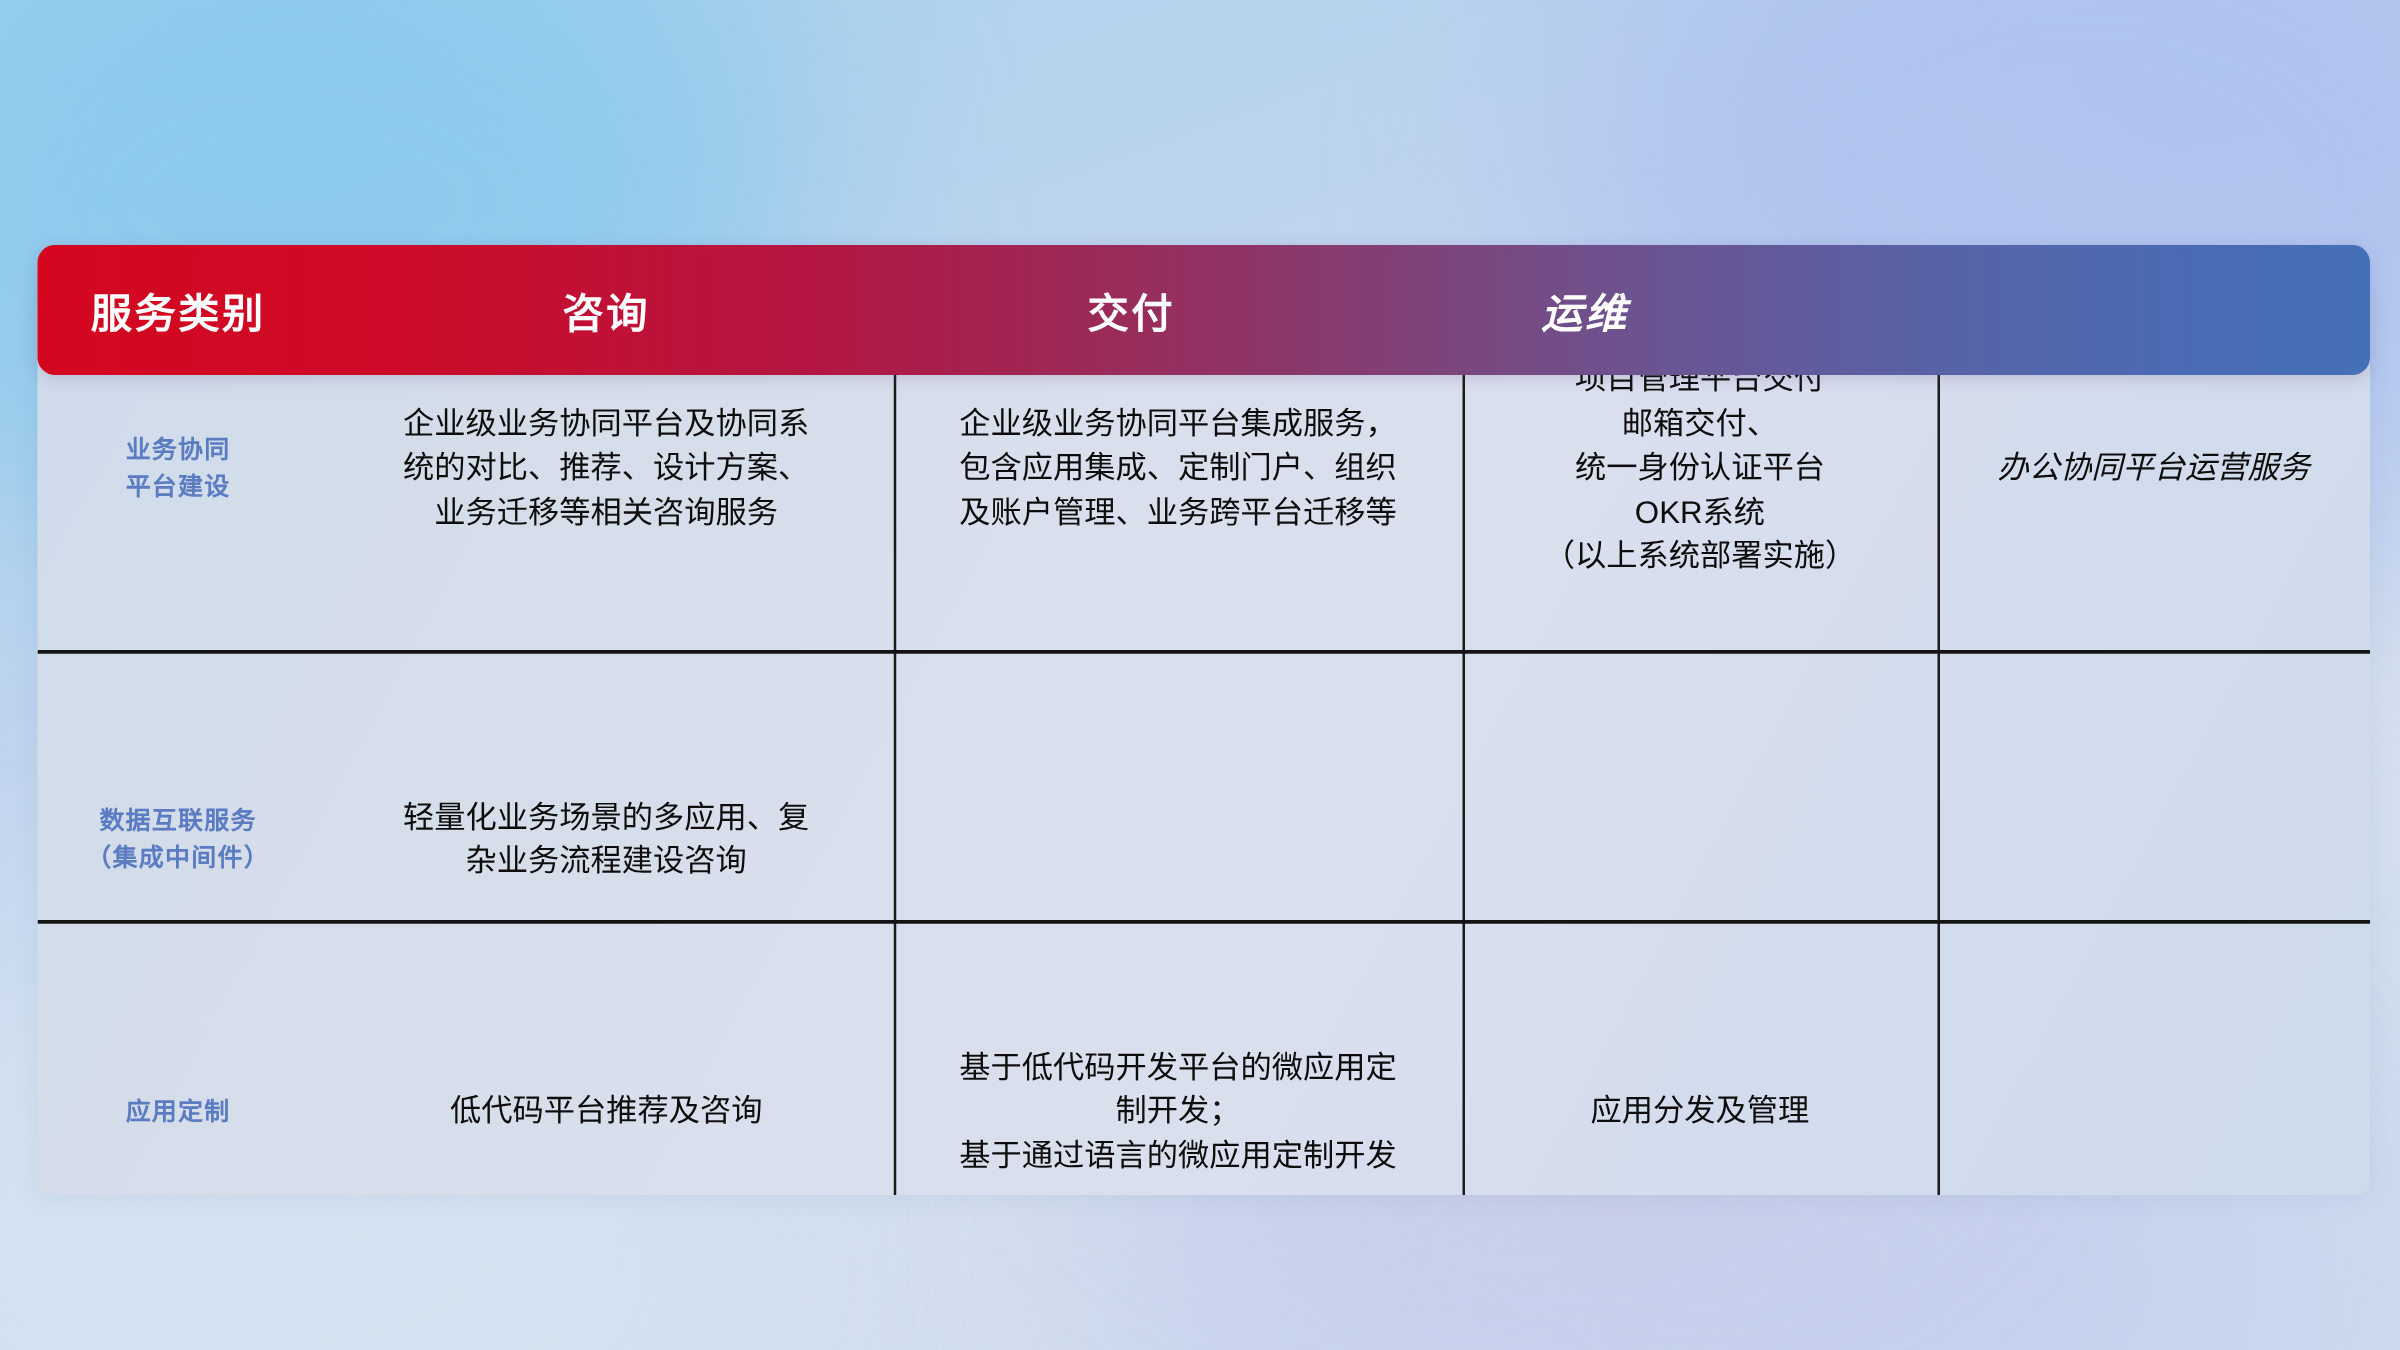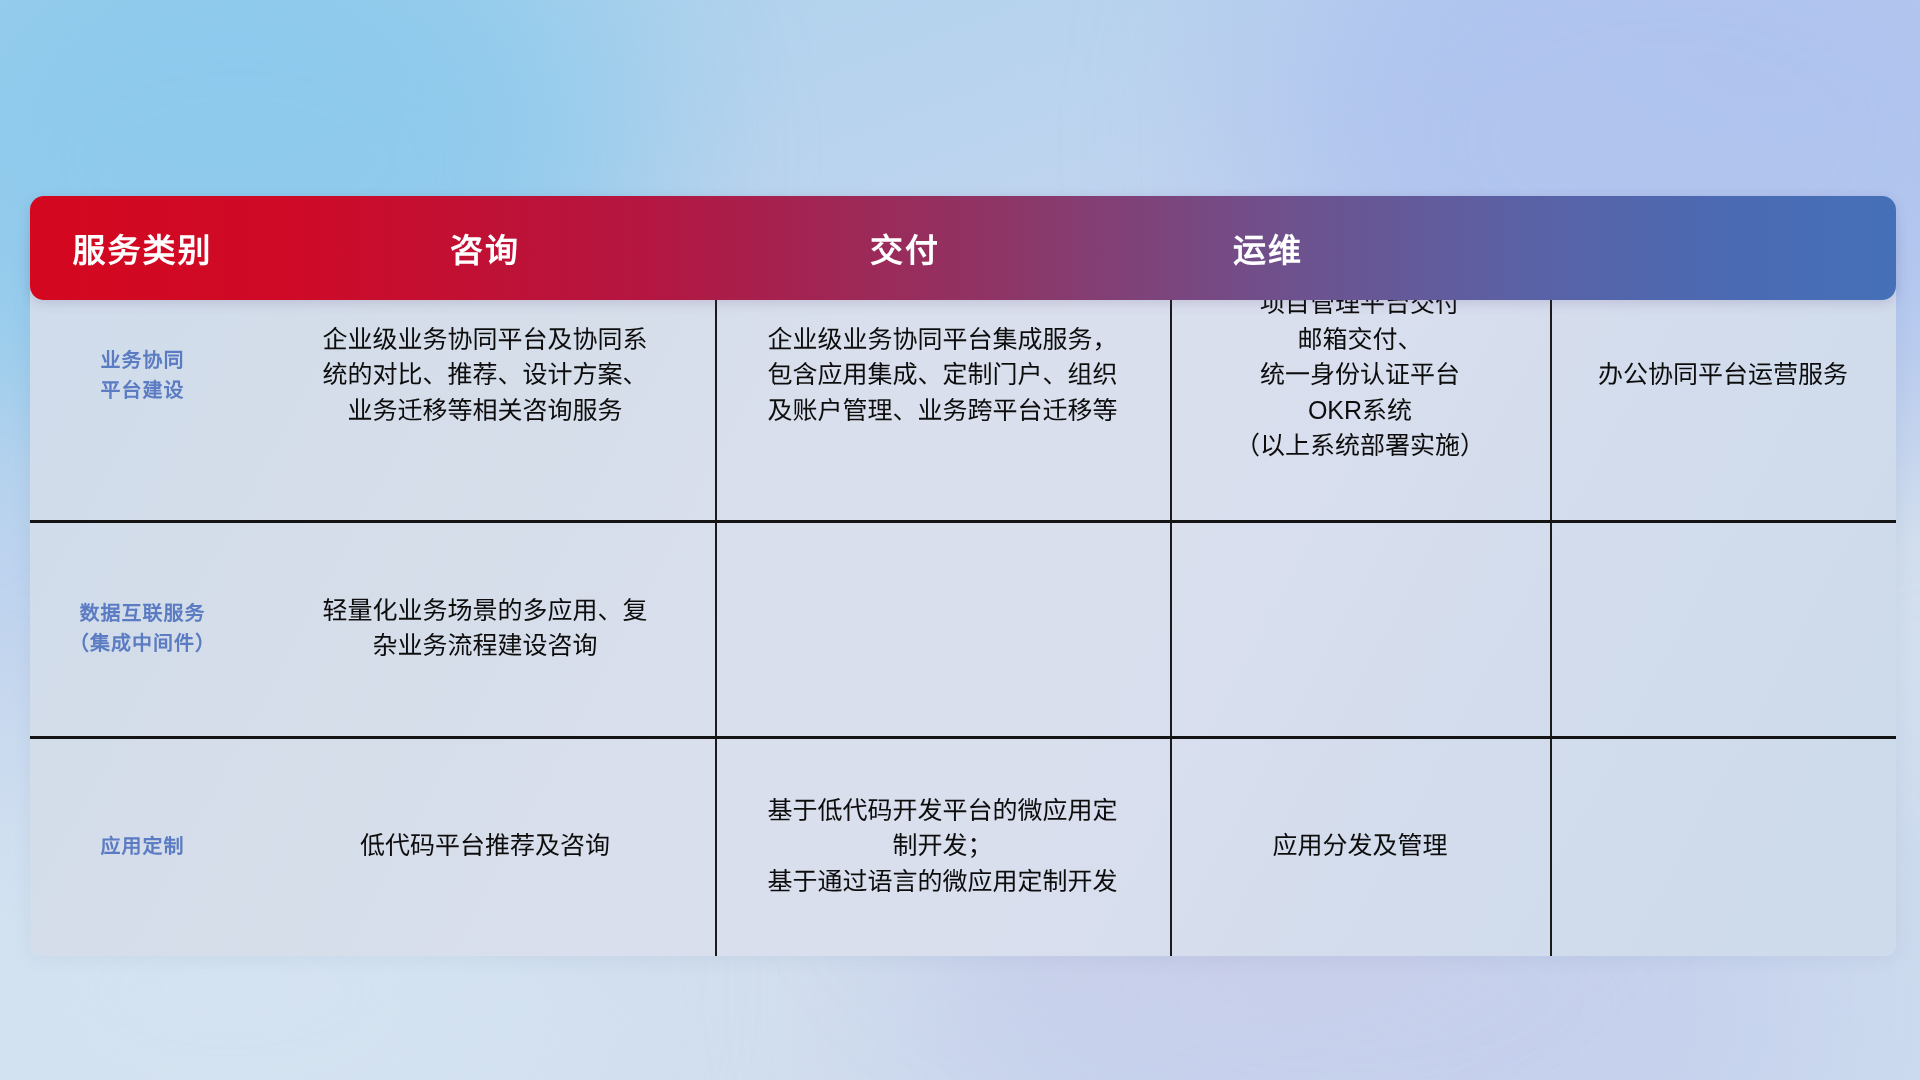--- a/index.html
+++ b/index.html
@@ -82,40 +82,40 @@
     letter-spacing:2px;
     text-align:center;
     white-space:nowrap;
   }
 
   
   .c1{ width:225px; }
   .c2{ width:460px; }
   .c3{ width:455px; }
   .c4{ width:380px; }
-  .c5{ width:346px; }
+  .c5{ width:346px;font-style:italic; }
 
   .grid{
     position:absolute;
     left:0; top:0;
     width:100%; height:100%;
     z-index:2;
     pointer-events:none;
   }
   .vline{ position:absolute; top:0; bottom:0; width:2px; background:#1b1b1b; }
   .hline{ position:absolute; left:0; right:0; height:3px; background:#141414; }
 
   .rows{
     position:absolute;
     left:0; top:0; width:100%; height:100%;
     z-index:1;
   }
   .row{ display:flex; width:100%; }
   .row.r1{ height:290px; }
-  .row.r2{ height:216px; }
+  .row.r2{ height:216px;margin-top:44px; }
   .row.r3{ height:220px; }
 
   .cell{
     display:flex;
     align-items:center;
     justify-content:center;
     text-align:center;
     padding:6px 28px;
     color:#0d0d0d;
     font-size:25px;

